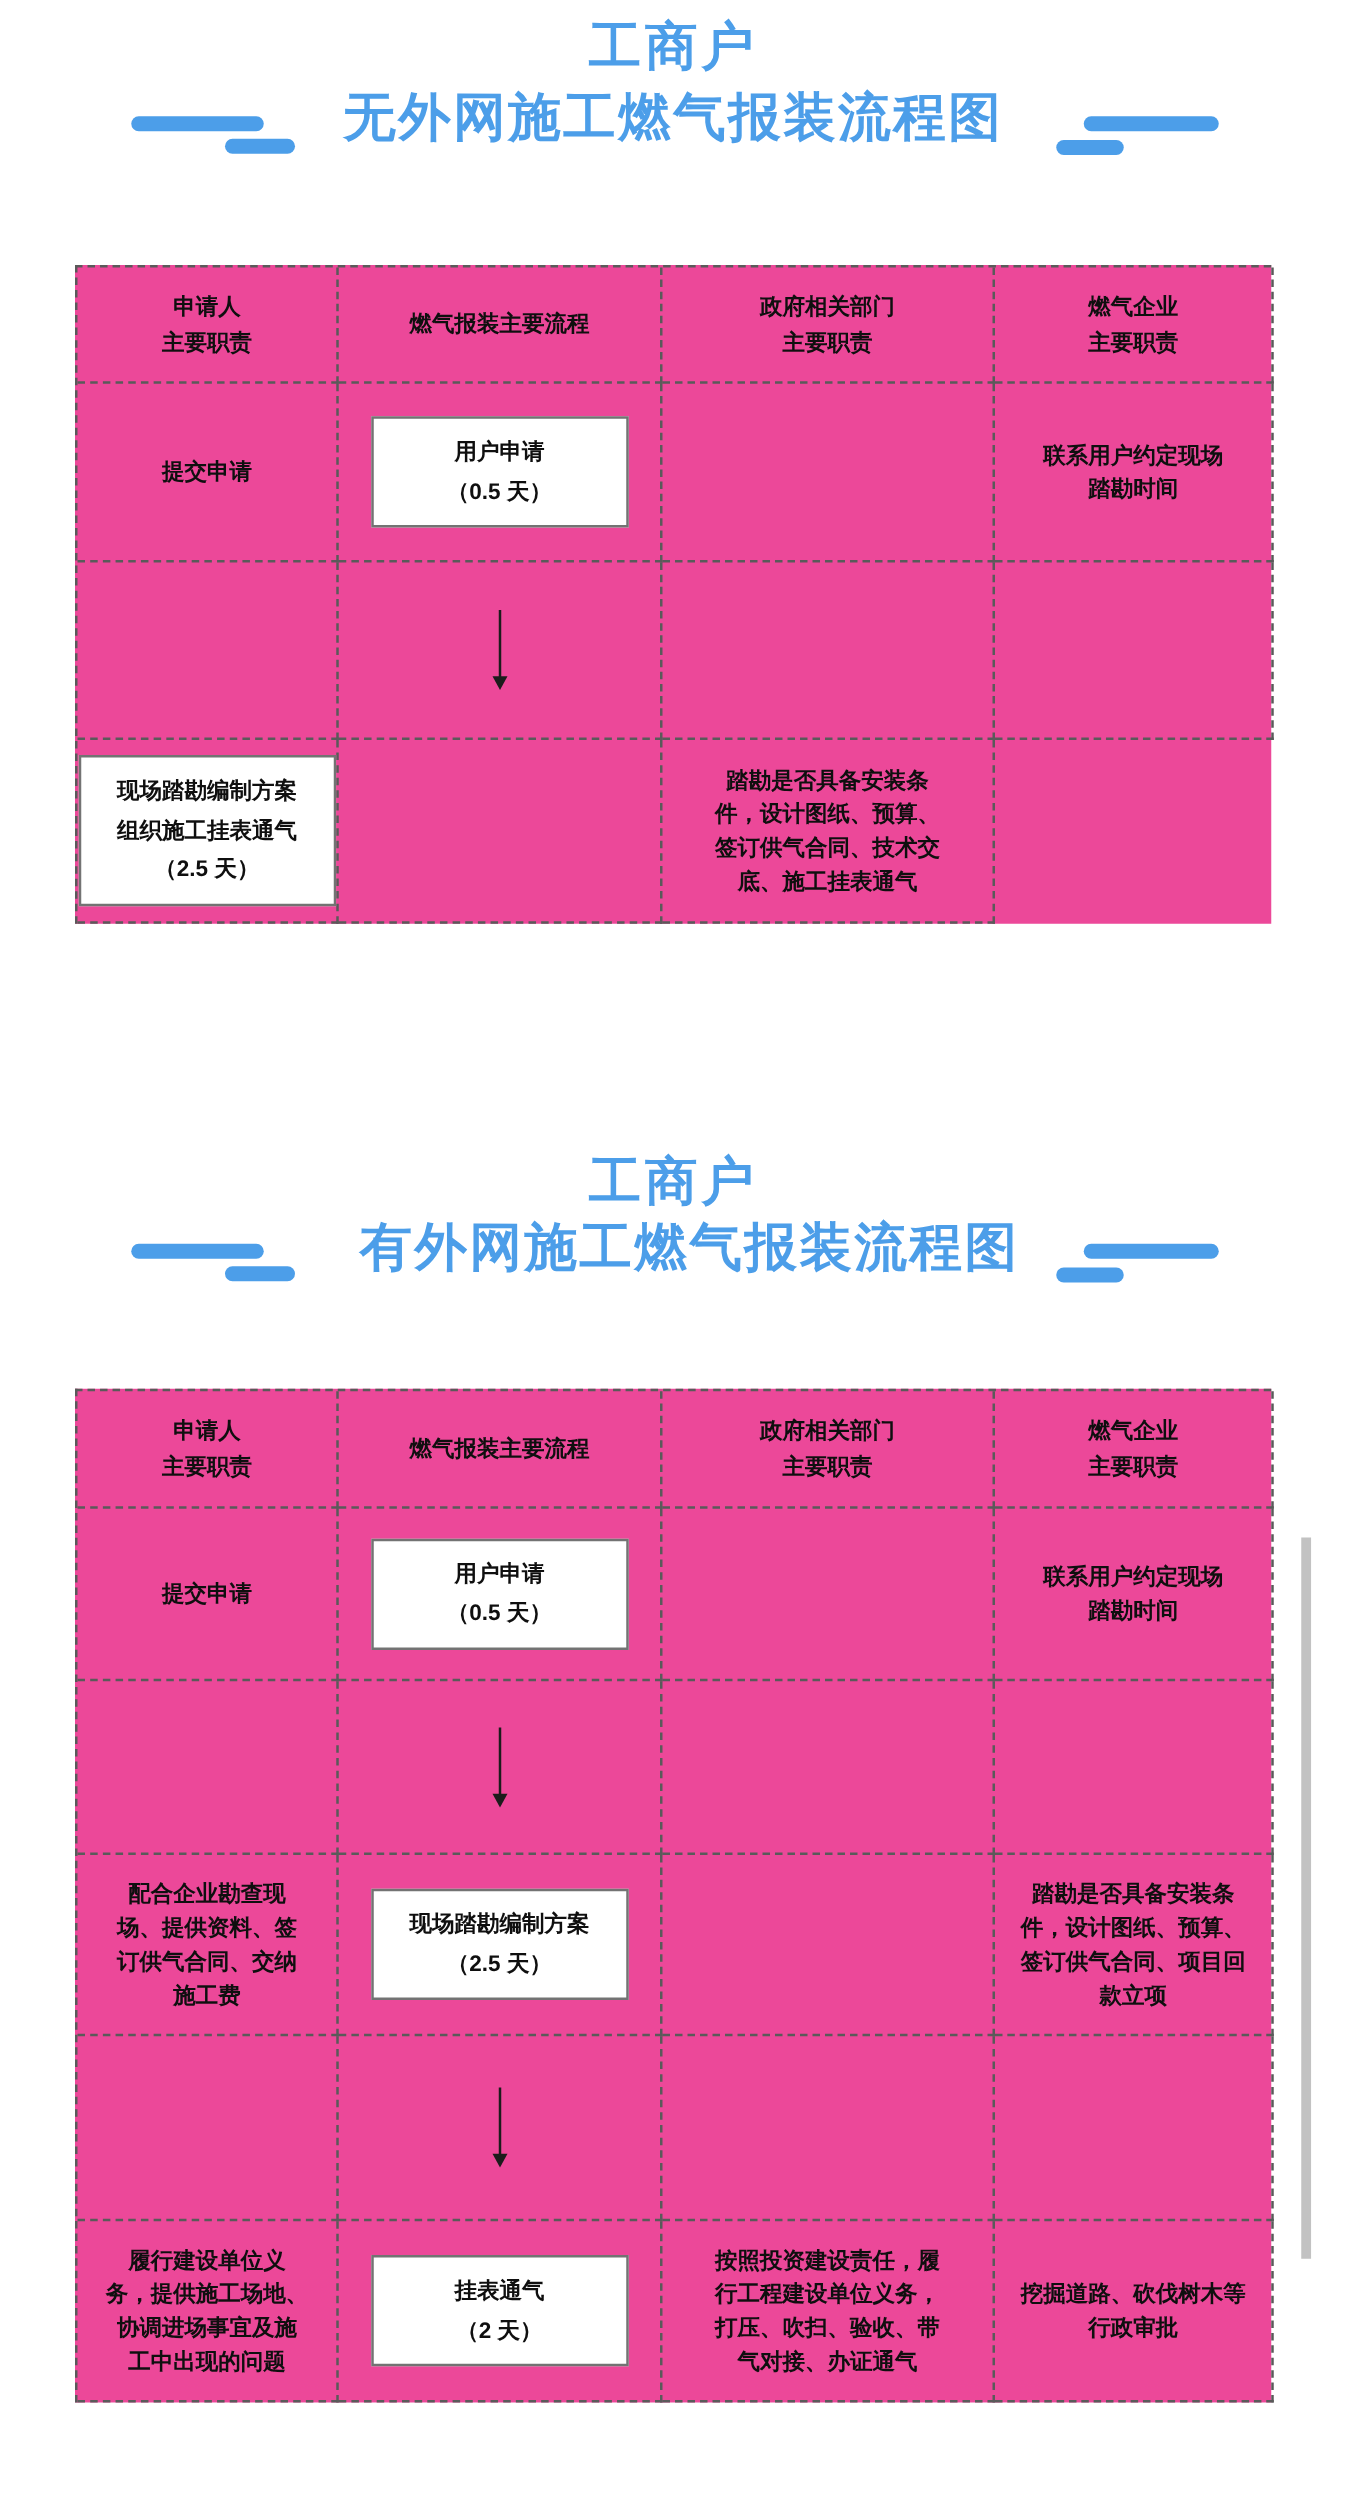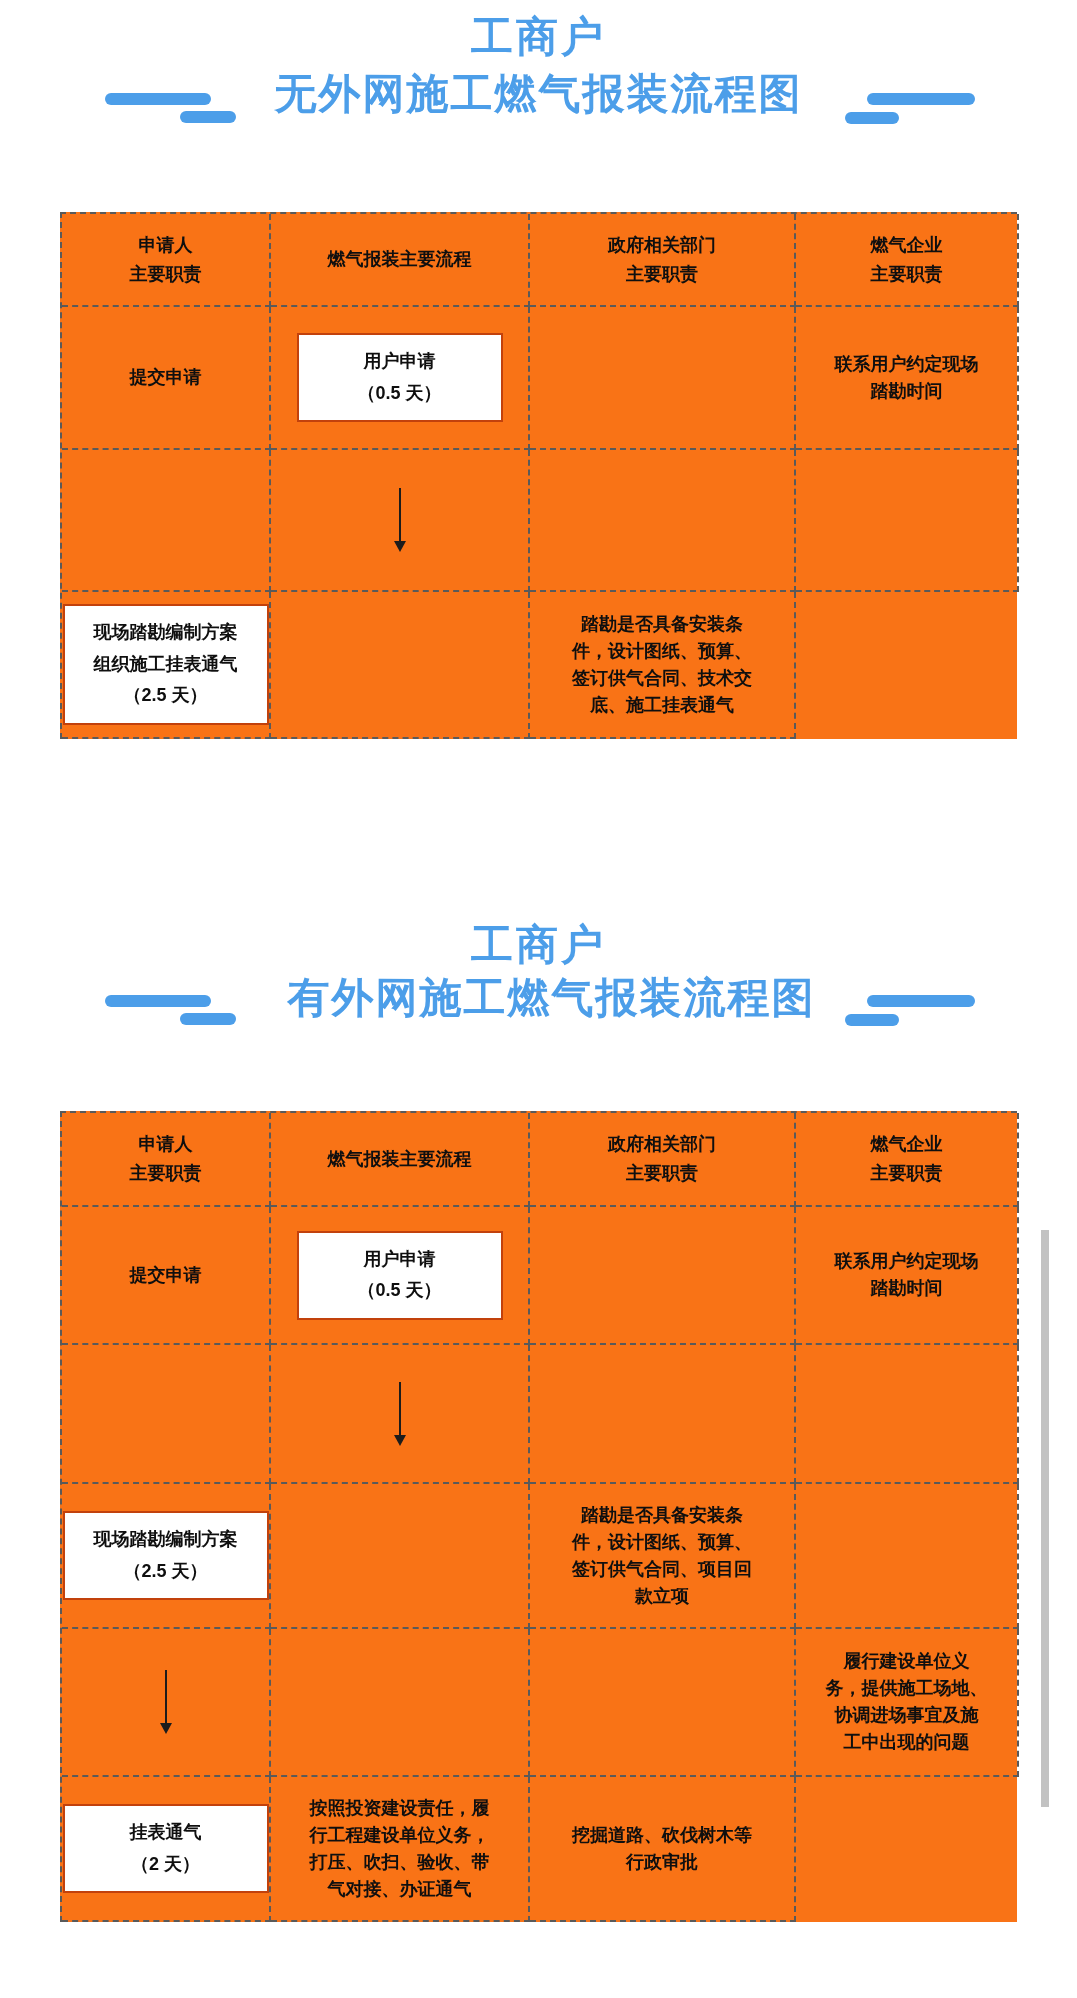--- a/index.html
+++ b/index.html
@@ -44,40 +44,40 @@
   #bar2d { left: 845px; top: 1014px; width: 54px;  }
 
   
   .flow-table {
     position: absolute; left: 60px; width: 957px;
     display: grid;
     grid-template-columns: 209px 259px 266px 223px;
     border-top: 2px dashed #5a5a5a;
     border-left: 2px dashed #5a5a5a;
     box-sizing: border-box;
-    background: #f97316;
+    background: #ec4899;
   }
   #table1 { top: 212px;  grid-template-rows: 93px 143px 142px 147px; }
   #table2 { top: 1111px; grid-template-rows: 94px 138px 139px 145px 148px 145px; }
 
   .cell {
     border-right: 2px dashed #5a5a5a;
     border-bottom: 2px dashed #5a5a5a;
     box-sizing: border-box;
     display: flex; align-items: center; justify-content: center;
     text-align: center;
     font-size: 18px; font-weight: 700; color: #0f0f0f;
     line-height: 1.5; white-space: pre-line;
     padding: 4px 6px;
     overflow: hidden;
   }
   .cell.hdr { line-height: 1.6; }
 
   .flow-box {
-    border: 2px solid #c2410c;
+    border: 2px solid #737373;
     background: #ffffff;
     min-width: 206px;
     box-sizing: border-box;
     padding: 11px 10px;
     text-align: center;
     font-size: 18px; font-weight: 700; color: #0f0f0f;
     line-height: 1.75; white-space: pre-line;
   }
 
   
@@ -173,20 +173,24 @@
     <div class="cell">联系用户约定现场
 踏勘时间</div>
 
     <div class="cell"></div>
     <div class="cell">
       <div class="arrow"><span class="shaft"></span><span class="head"></span></div>
     </div>
     <div class="cell"></div>
     <div class="cell"></div>
 
+    <div class="cell">配合企业勘查现
+场、提供资料、签
+订供气合同、交纳
+施工费</div>
     <div class="cell">
       <div class="flow-box">现场踏勘编制方案
 （2.5 天）</div>
     </div>
     <div class="cell"></div>
     <div class="cell">踏勘是否具备安装条
 件，设计图纸、预算、
 签订供气合同、项目回
 款立项</div>
 

